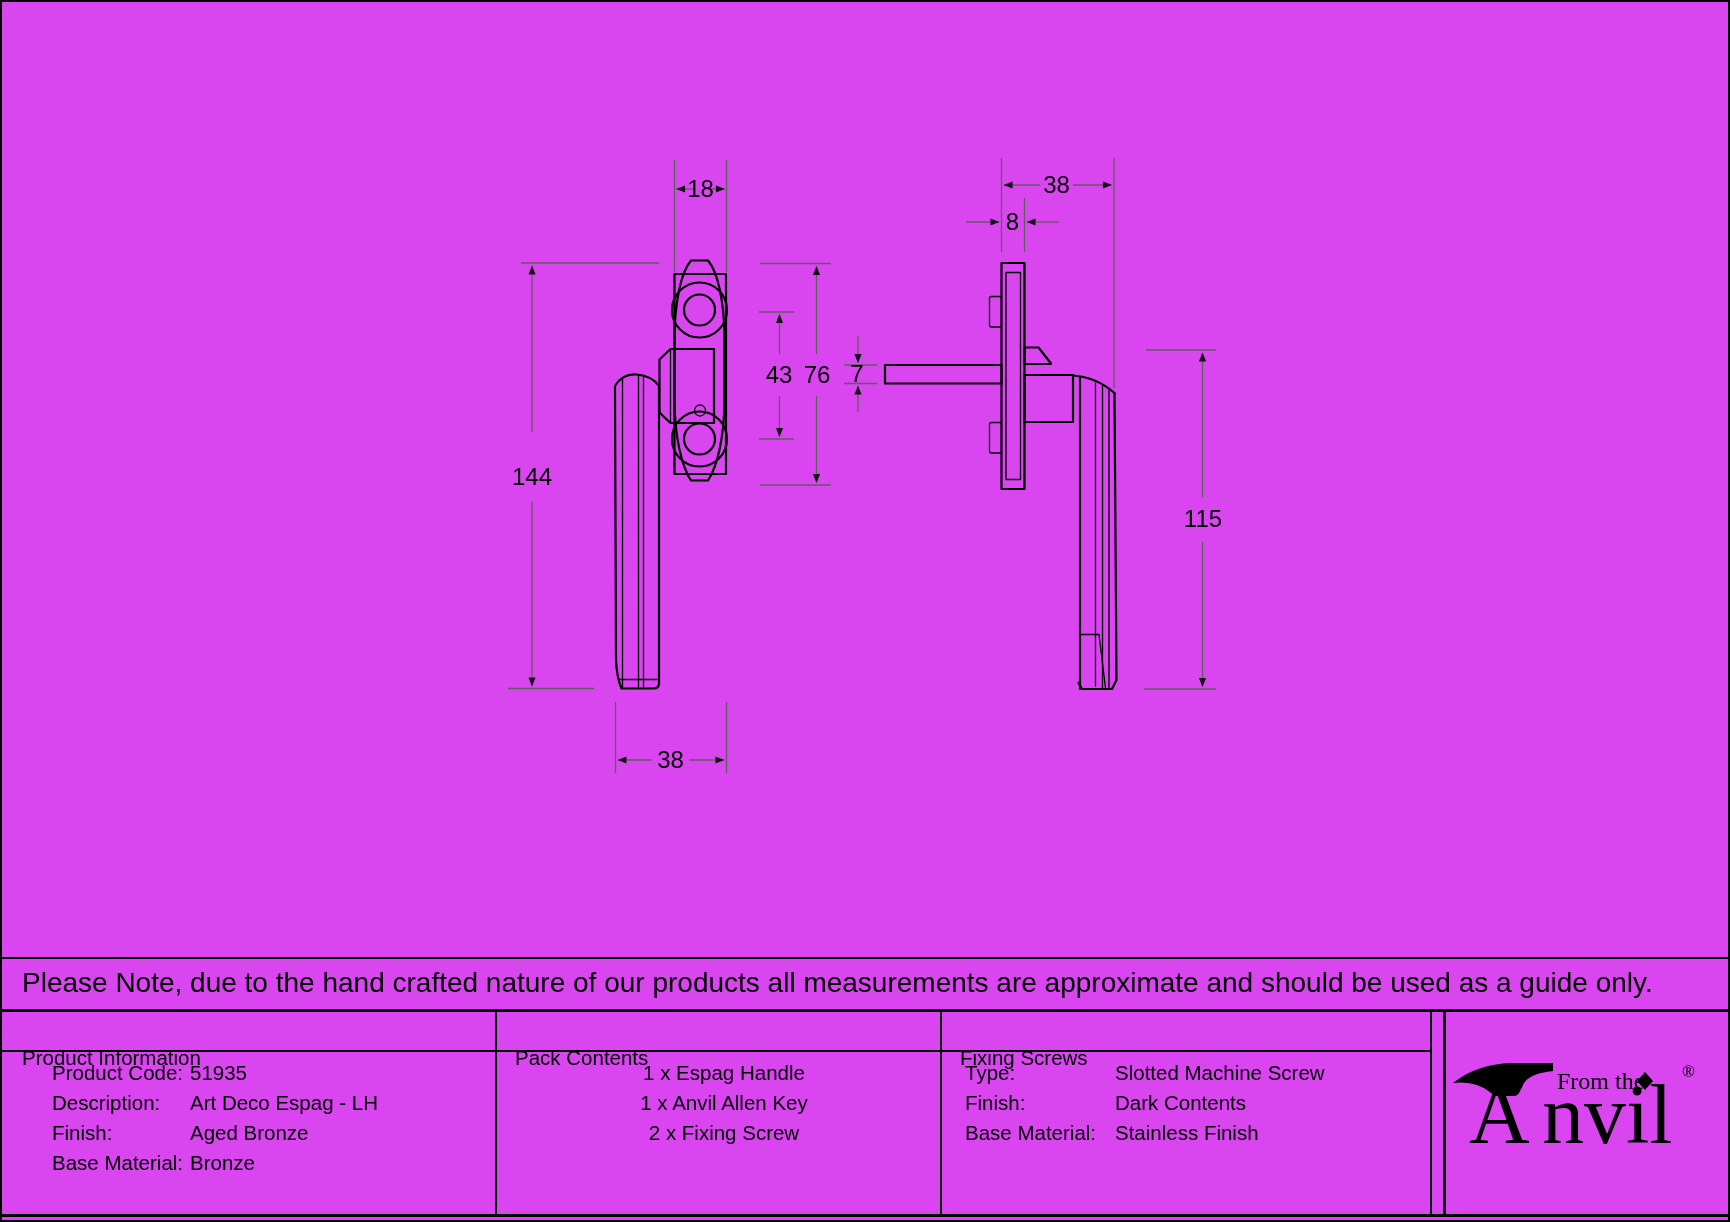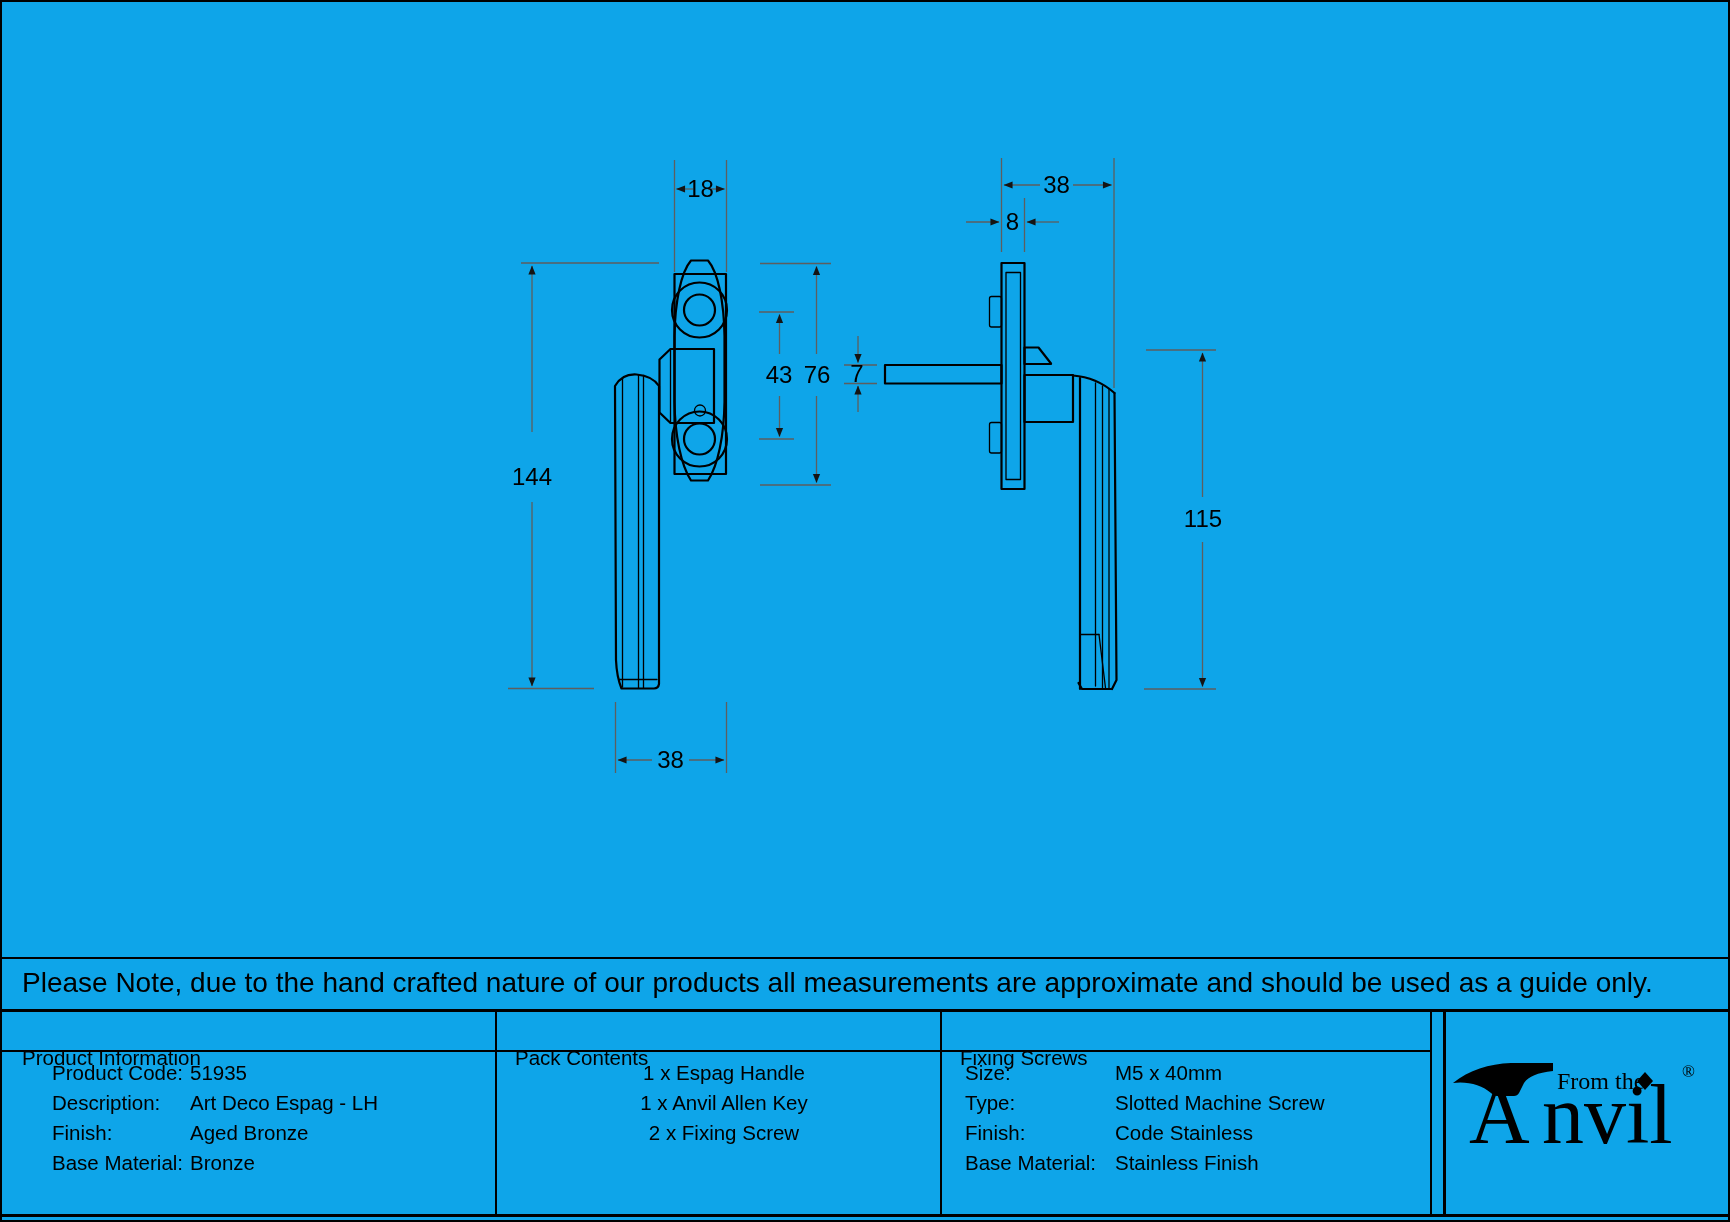--- a/index.html
+++ b/index.html
@@ -1,17 +1,17 @@
 <!DOCTYPE html>
 <html><head>
 <meta charset="utf-8">
 <style>
   html,body{margin:0;padding:0;background:#fff;}
   .page{
-    position:relative;width:1730px;height:1222px;background:#0ea5e9;
+    position:relative;width:1730px;height:1222px;background:#d946ef;
     border:2px solid #000;box-sizing:border-box;overflow:hidden;
     font-family:"Liberation Sans",sans-serif;color:#000;
   }
   .drawing{position:absolute;left:0;top:0;}
   
   .p2{fill:none;stroke:#000;stroke-width:2.2;stroke-linejoin:round;stroke-linecap:round;}
   .p1{fill:none;stroke:#000;stroke-width:1.3;stroke-linejoin:round;stroke-linecap:round;}
   .d{fill:none;stroke:#5e5e5e;stroke-width:1.3;}
   .dt{font-family:"Liberation Sans",sans-serif;font-size:24px;fill:#000;text-anchor:middle;}
   
@@ -201,30 +201,26 @@
   </div>
 
   <div class="cellcol" style="left:517px;width:410px;text-align:center;">
     <div>1 x Espag Handle</div>
     <div>1 x Anvil Allen Key</div>
     <div>2 x Fixing Screw</div>
   </div>
 
   <div class="cellcol" style="left:963px;width:455px;">
     <div class="row">
-      <span class="lbl-w3">Size:</span>
-      <span>M5 x 40mm</span>
-    </div>
-    <div class="row">
       <span class="lbl-w3">Type:</span>
       <span>Slotted Machine Screw</span>
     </div>
     <div class="row">
       <span class="lbl-w3">Finish:</span>
-      <span>Code Stainless</span>
+      <span>Dark Contents</span>
     </div>
     <div class="row">
       <span class="lbl-w3">Base Material:</span>
       <span>Stainless Finish</span>
     </div>
   </div>
 
   <svg class="logo-svg" width="283" height="205" viewBox="0 0 283 205">
 
     <path fill="#000" d="M 8 74 C 24 61 44 55 66 54 L 108 54 L 108 62

